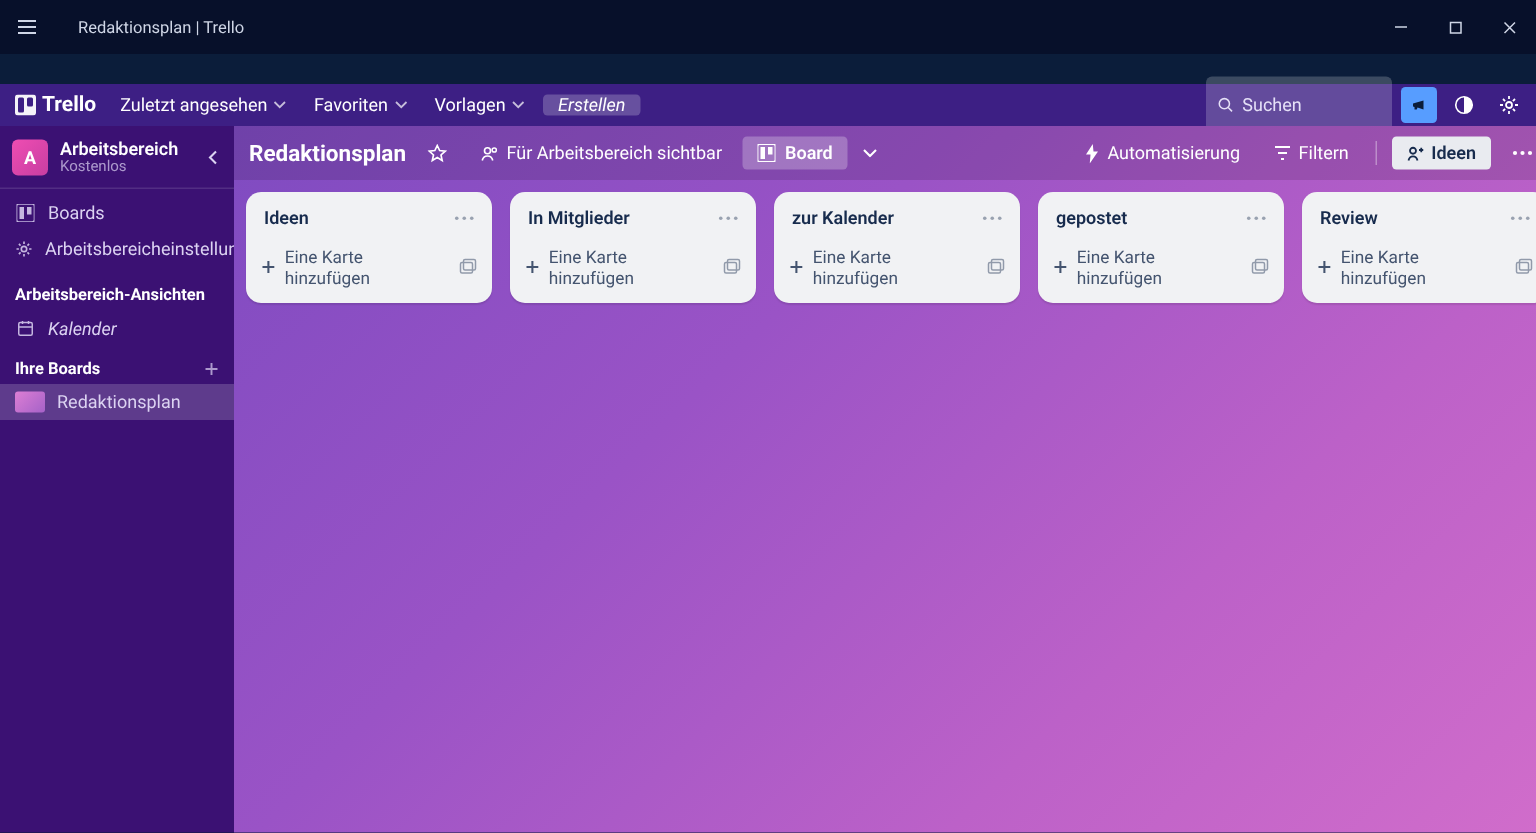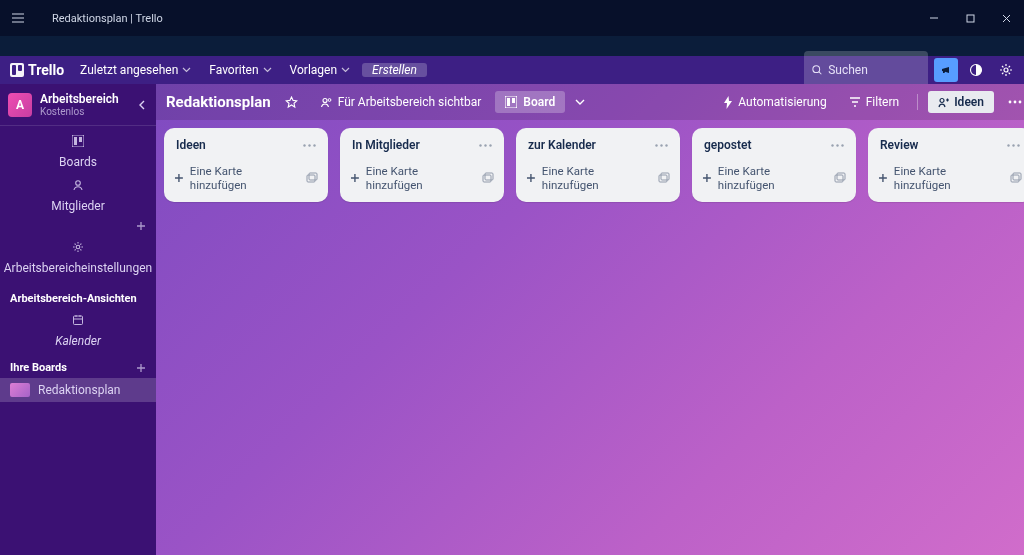--- a/index.html
+++ b/index.html
@@ -77,21 +77,20 @@
     position:absolute;right:4px;top:50%;transform:translateY(-50%);
     width:20px;height:20px;display:flex;align-items:center;justify-content:center;
     border-radius:3px;
   }
 
   .side-section{padding:4px 0;}
   .side-item{
     display:flex;align-items:center;gap:8px;
     padding:5px 10px;
     cursor:pointer;
-    flex-direction:column;
   }
   .side-item .side-icon{width:14px;display:flex;justify-content:center;opacity:.85;}
   .side-item .side-add{margin-left:auto;opacity:.7;}
 
   .side-heading{
     padding:8px 10px 4px;
     font-weight:700;color:#fff;font-size:11px;
     display:flex;align-items:center;
   }
   .side-heading .side-add{margin-left:auto;opacity:.7;}
@@ -277,34 +276,20 @@
               <rect width="12" height="12" rx="1.5" fill="none" stroke="#dcd3f2" stroke-width="1.1"></rect>
               <rect x="2" y="2" width="3" height="8" fill="#dcd3f2"></rect>
               <rect x="7" y="2" width="3" height="5" fill="#dcd3f2"></rect>
             </svg>
         </span>
         <span class="lbl">Boards</span>
       </div>
       <div class="side-item">
         <span class="side-icon">
           <svg width="12" height="12" viewBox="0 0 12 12">
-              <circle cx="6" cy="4" r="2.3" fill="none" stroke="#dcd3f2" stroke-width="1.1"></circle>
-              <path d="M2 11c.5-2.3 2-3.3 4-3.3s3.5 1 4 3.3" fill="none" stroke="#dcd3f2" stroke-width="1.1"></path>
-            </svg>
-        </span>
-        <span class="lbl">Mitglieder</span>
-        <span class="side-add">
-          <svg width="10" height="10" viewBox="0 0 10 10">
-              <path d="M5 1v8M1 5h8" stroke="#dcd3f2" stroke-width="1.3"></path>
-            </svg>
-        </span>
-      </div>
-      <div class="side-item">
-        <span class="side-icon">
-          <svg width="12" height="12" viewBox="0 0 12 12">
               <circle cx="6" cy="6" r="1.8" fill="none" stroke="#dcd3f2" stroke-width="1.1"></circle>
               <path d="M6 1v1.6M6 9.4V11M1 6h1.6M9.4 6H11M2.6 2.6l1.1 1.1M8.3 8.3l1.1 1.1M9.4 2.6L8.3 3.7M3.7 8.3L2.6 9.4" stroke="#dcd3f2" stroke-width="1.1"></path>
             </svg>
         </span>
         <span class="lbl">Arbeitsbereicheinstellungen</span>
       </div>
     </div>
 
     <div class="side-heading">Arbeitsbereich-Ansichten</div>
     <div class="side-item italic">

